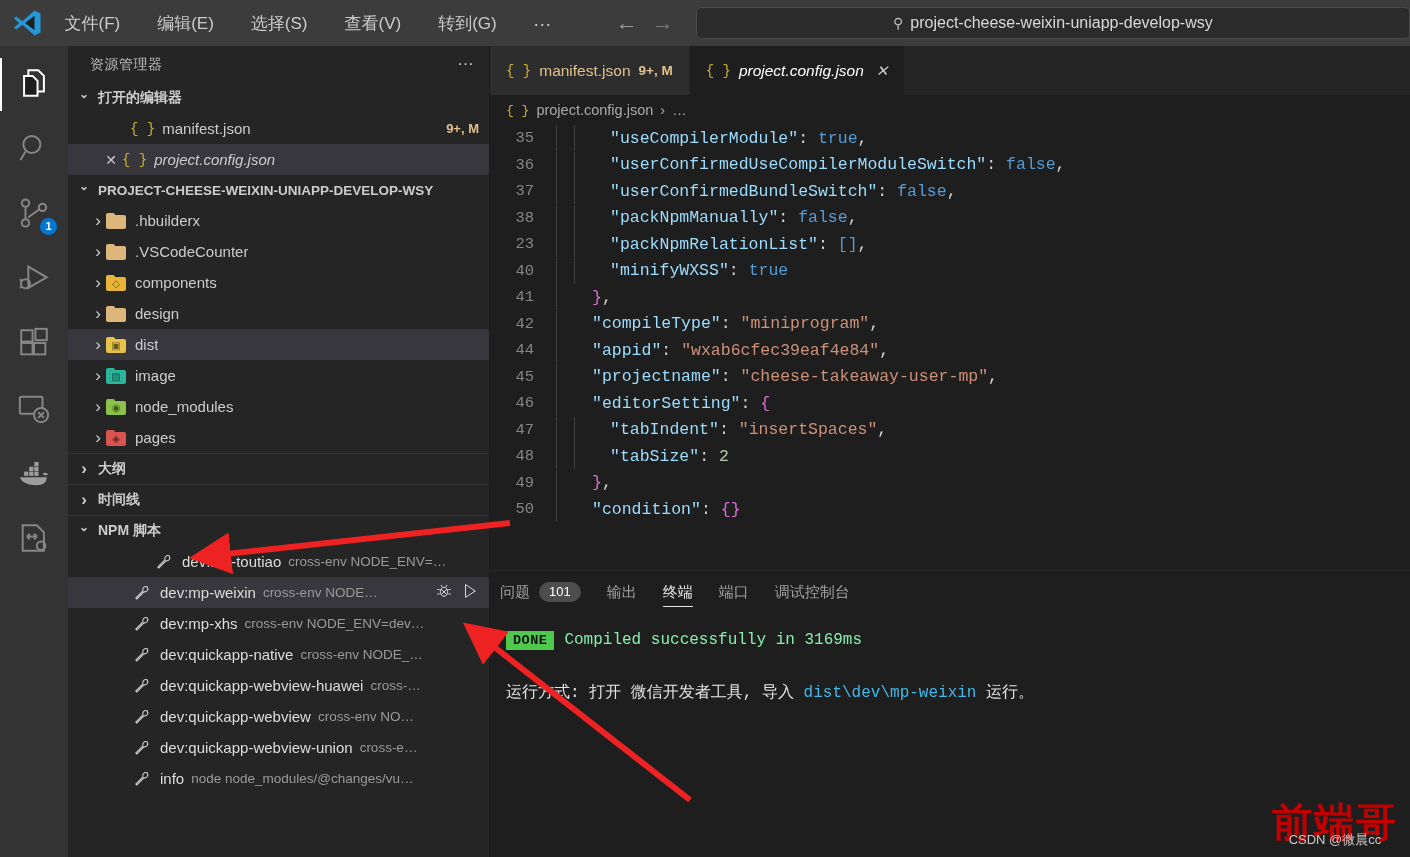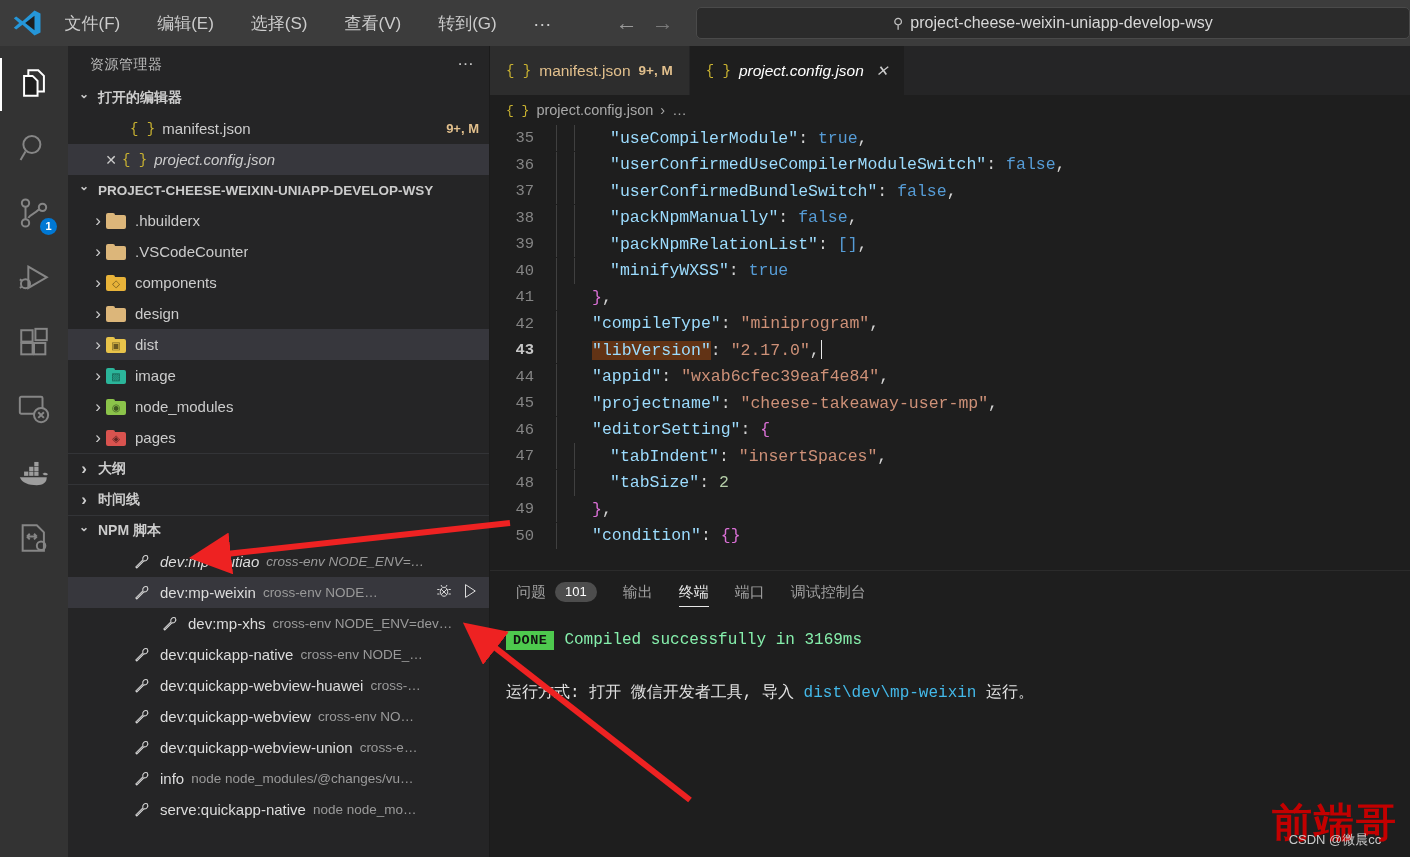--- a/index.html
+++ b/index.html
@@ -159,21 +159,21 @@
   .p  { color: #d4d4d4; }   
   .br { color: #da70d6; }   
   .hl { background: #623315; }
   .caret { display: inline-block; width: 1.5px; height: 19px; background: #e8e8e8;
            vertical-align: -4px; margin-left: 1px; }
 
   
   .panel { height: 287px; flex: 0 0 287px; background: #1e1e1e; border-top: 1px solid #2b2b2b;
            display: flex; flex-direction: column; }
   .panel-tabs { height: 42px; flex: 0 0 42px; display: flex; 
-                gap: 26px; padding-left: 10px; margin-left: 16px; }
+                gap: 26px; padding-left: 10px; }
   .ptab { font-size: 15px; color: #a0a0a0; position: relative; height: 42px;
           display: flex; align-items: center; gap: 9px; cursor: default; }
   .ptab.active { color: #e7e7e7; }
   .ptab.active::after {
     content: ""; position: absolute; left: 0; right: 0; bottom: 6px; height: 1.5px; background: #e7e7e7;
   }
   .pcount { background: #4d4d4d; color: #ffffff; font-size: 13px; border-radius: 11px;
             padding: 2px 10px; line-height: 16px; }
 
   .term { flex: 1; padding: 14px 0 0 16px; font-family: "Liberation Mono", monospace;
@@ -415,21 +415,21 @@
       </div>
       <div class="sb-divider"></div>
 
       <div class="section-title">
         <span class="chev down"></span>
         <span>NPM 脚本</span>
       </div>
 
       <div class="npm-list">
 
-        <div class="tree-row" style="padding-left:62px;font-style:italic;">
+        <div class="tree-row" style="padding-left:84px;">
           <span class="wrench">
             <svg viewBox="0 0 24 24">
                 <path d="M20 4 a4.5 4.5 0 0 0 -6 5.6 L4 19.6 l1.4 1.4 L15.4 11 A4.5 4.5 0 0 0 20 4 Z"></path>
               </svg>
           </span>
           <span class="script-name">dev:mp-toutiao</span>
           <span class="script-cmd">cross-env NODE_ENV=…</span>
         </div>
 
         <div class="tree-row selected" style="padding-left:62px;">
@@ -450,21 +450,21 @@
               </svg>
             </span>
             <span>
               <svg viewBox="0 0 24 24">
                   <path d="M6 3.5 L19 12 L6 20.5 Z"></path>
                 </svg>
             </span>
           </span>
         </div>
 
-        <div class="tree-row" style="padding-left:62px;margin-left:28px;">
+        <div class="tree-row" style="padding-left:62px;">
           <span class="wrench">
             <svg viewBox="0 0 24 24">
                 <path d="M20 4 a4.5 4.5 0 0 0 -6 5.6 L4 19.6 l1.4 1.4 L15.4 11 A4.5 4.5 0 0 0 20 4 Z"></path>
               </svg>
           </span>
           <span class="script-name">dev:mp-xhs</span>
           <span class="script-cmd">cross-env NODE_ENV=dev…</span>
         </div>
 
         <div class="tree-row" style="padding-left:62px;">
@@ -510,29 +510,20 @@
         <div class="tree-row" style="padding-left:62px;">
           <span class="wrench">
             <svg viewBox="0 0 24 24">
                 <path d="M20 4 a4.5 4.5 0 0 0 -6 5.6 L4 19.6 l1.4 1.4 L15.4 11 A4.5 4.5 0 0 0 20 4 Z"></path>
               </svg>
           </span>
           <span class="script-name">info</span>
           <span class="script-cmd">node node_modules/@changes/vu…</span>
         </div>
 
-        <div class="tree-row" style="padding-left:62px;">
-          <span class="wrench">
-            <svg viewBox="0 0 24 24">
-                <path d="M20 4 a4.5 4.5 0 0 0 -6 5.6 L4 19.6 l1.4 1.4 L15.4 11 A4.5 4.5 0 0 0 20 4 Z"></path>
-              </svg>
-          </span>
-          <span class="script-name">serve:quickapp-native</span>
-          <span class="script-cmd">node node_mo…</span>
-        </div>
       </div>
     </div>
 
     <div class="main">
 
       <div class="tabs">
         <div class="tab">
           <span class="tjson">{ }</span>
           <span class="tname dirty">manifest.json</span>
           <span class="tbadge">9+, M</span>
@@ -550,25 +541,24 @@
         <span>›</span>
         <span>…</span>
       </div>
 
       <div class="editor">
         <div id="code-lines">
             <div class="code-line"><span class="lnum">35</span><span class="guide" style="width: 18px; height: 26px;"></span><span class="guide" style="width: 18px; height: 26px;"></span><span class="ctext"><span class="k">"useCompilerModule"</span><span class="p">: </span><span class="b">true</span><span class="p">,</span></span></div>
             <div class="code-line"><span class="lnum">36</span><span class="guide" style="width: 18px; height: 26px;"></span><span class="guide" style="width: 18px; height: 26px;"></span><span class="ctext"><span class="k">"userConfirmedUseCompilerModuleSwitch"</span><span class="p">: </span><span class="b">false</span><span class="p">,</span></span></div>
             <div class="code-line"><span class="lnum">37</span><span class="guide" style="width: 18px; height: 26px;"></span><span class="guide" style="width: 18px; height: 26px;"></span><span class="ctext"><span class="k">"userConfirmedBundleSwitch"</span><span class="p">: </span><span class="b">false</span><span class="p">,</span></span></div>
             <div class="code-line"><span class="lnum">38</span><span class="guide" style="width: 18px; height: 26px;"></span><span class="guide" style="width: 18px; height: 26px;"></span><span class="ctext"><span class="k">"packNpmManually"</span><span class="p">: </span><span class="b">false</span><span class="p">,</span></span></div>
-            <div class="code-line"><span class="lnum">39</span><span class="guide" style="width: 18px; height: 26px;"></span><span class="guide" style="width: 18px; height: 26px;"></span><span class="ctext"><span class="k">"packNpmRelationList"</span><span class="p">: </span><span class="b">[]</span><span class="p">,</span></span></div>
+            <div class="code-line"><span class="lnum">23</span><span class="guide" style="width: 18px; height: 26px;"></span><span class="guide" style="width: 18px; height: 26px;"></span><span class="ctext"><span class="k">"packNpmRelationList"</span><span class="p">: </span><span class="b">[]</span><span class="p">,</span></span></div>
             <div class="code-line"><span class="lnum">40</span><span class="guide" style="width: 18px; height: 26px;"></span><span class="guide" style="width: 18px; height: 26px;"></span><span class="ctext"><span class="k">"minifyWXSS"</span><span class="p">: </span><span class="b">true</span></span></div>
             <div class="code-line"><span class="lnum">41</span><span class="guide" style="width: 18px; height: 26px;"></span><span class="ctext"><span class="br">}</span><span class="p">,</span></span></div>
             <div class="code-line"><span class="lnum">42</span><span class="guide" style="width: 18px; height: 26px;"></span><span class="ctext"><span class="k">"compileType"</span><span class="p">: </span><span class="s">"miniprogram"</span><span class="p">,</span></span></div>
-            <div class="code-line cur"><span class="lnum">43</span><span class="guide" style="width: 18px; height: 26px;"></span><span class="ctext"><span class="k hl">"libVersion"</span><span class="p">: </span><span class="s">"2.17.0"</span><span class="p">,</span><span class="caret"></span></span></div>
             <div class="code-line"><span class="lnum">44</span><span class="guide" style="width: 18px; height: 26px;"></span><span class="ctext"><span class="k">"appid"</span><span class="p">: </span><span class="s">"wxab6cfec39eaf4e84"</span><span class="p">,</span></span></div>
             <div class="code-line"><span class="lnum">45</span><span class="guide" style="width: 18px; height: 26px;"></span><span class="ctext"><span class="k">"projectname"</span><span class="p">: </span><span class="s">"cheese-takeaway-user-mp"</span><span class="p">,</span></span></div>
             <div class="code-line"><span class="lnum">46</span><span class="guide" style="width: 18px; height: 26px;"></span><span class="ctext"><span class="k">"editorSetting"</span><span class="p">: </span><span class="br">{</span></span></div>
             <div class="code-line"><span class="lnum">47</span><span class="guide" style="width: 18px; height: 26px;"></span><span class="guide" style="width: 18px; height: 26px;"></span><span class="ctext"><span class="k">"tabIndent"</span><span class="p">: </span><span class="s">"insertSpaces"</span><span class="p">,</span></span></div>
             <div class="code-line"><span class="lnum">48</span><span class="guide" style="width: 18px; height: 26px;"></span><span class="guide" style="width: 18px; height: 26px;"></span><span class="ctext"><span class="k">"tabSize"</span><span class="p">: </span><span class="n">2</span></span></div>
             <div class="code-line"><span class="lnum">49</span><span class="guide" style="width: 18px; height: 26px;"></span><span class="ctext"><span class="br">}</span><span class="p">,</span></span></div>
             <div class="code-line"><span class="lnum">50</span><span class="guide" style="width: 18px; height: 26px;"></span><span class="ctext"><span class="k">"condition"</span><span class="p">: </span><span class="br">{}</span></span></div>
           </div>
 
       </div>

